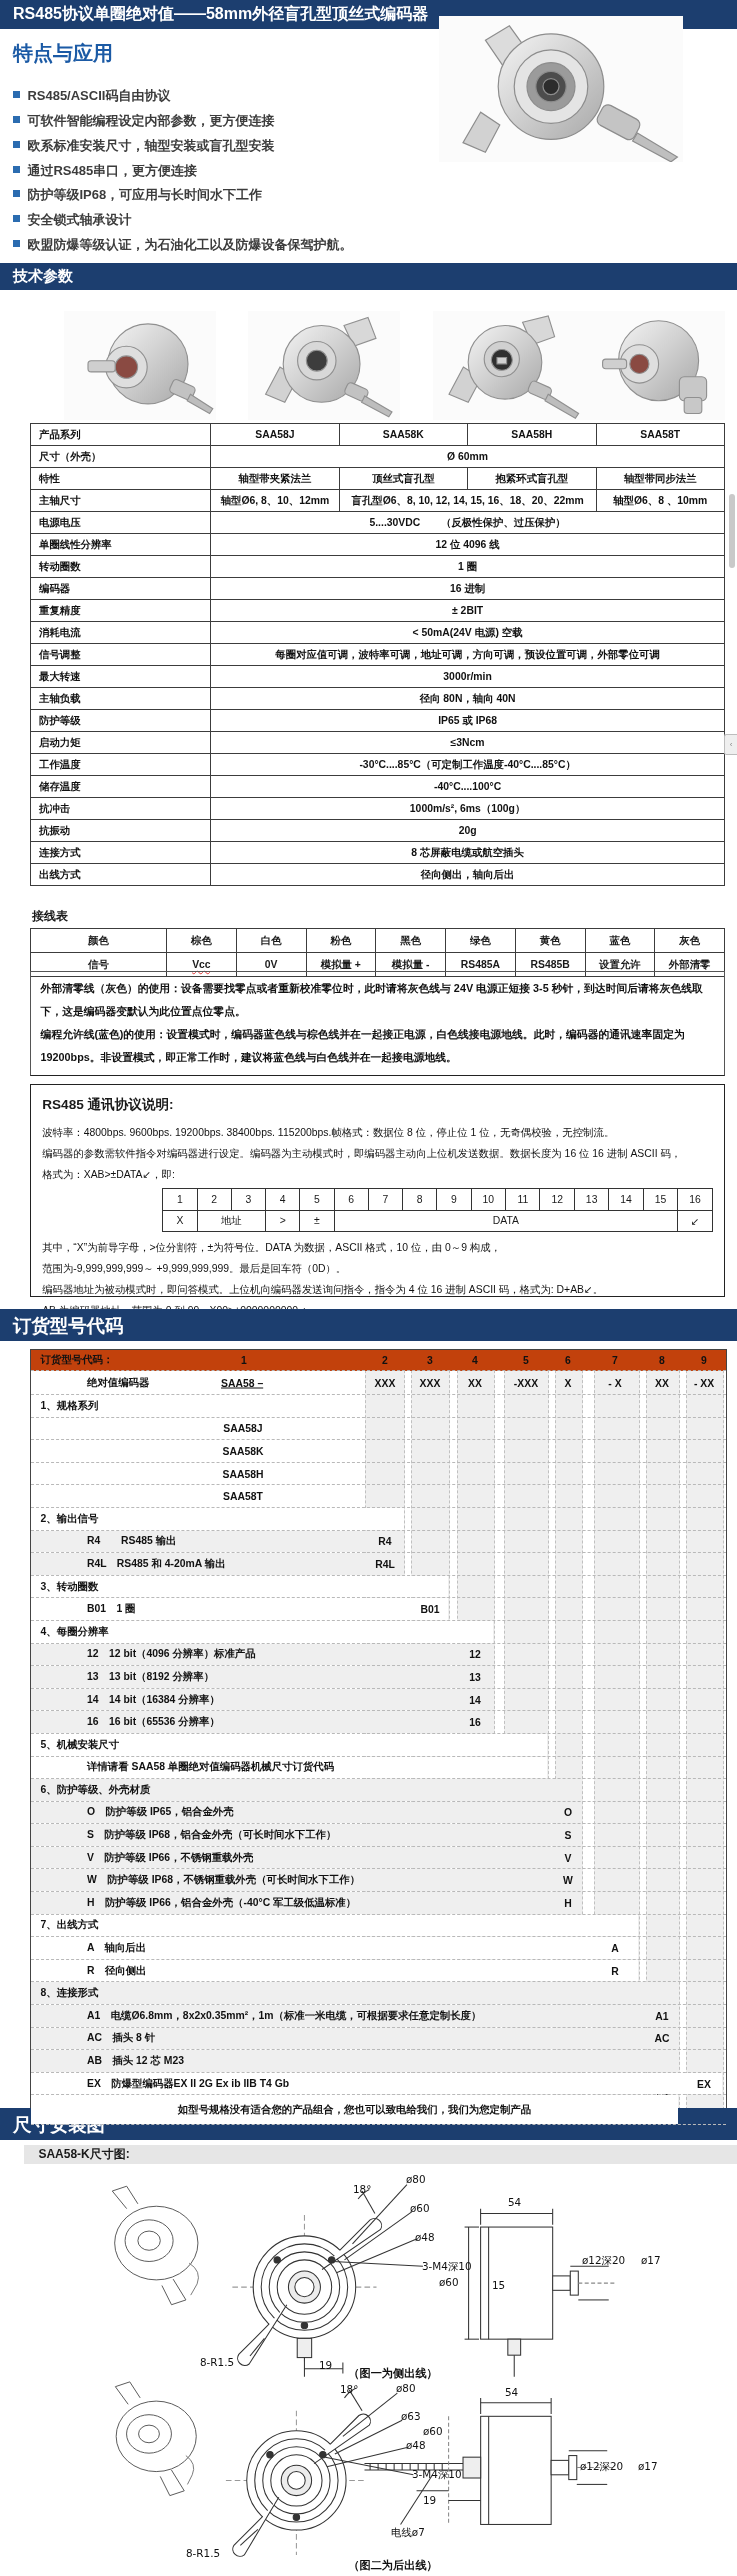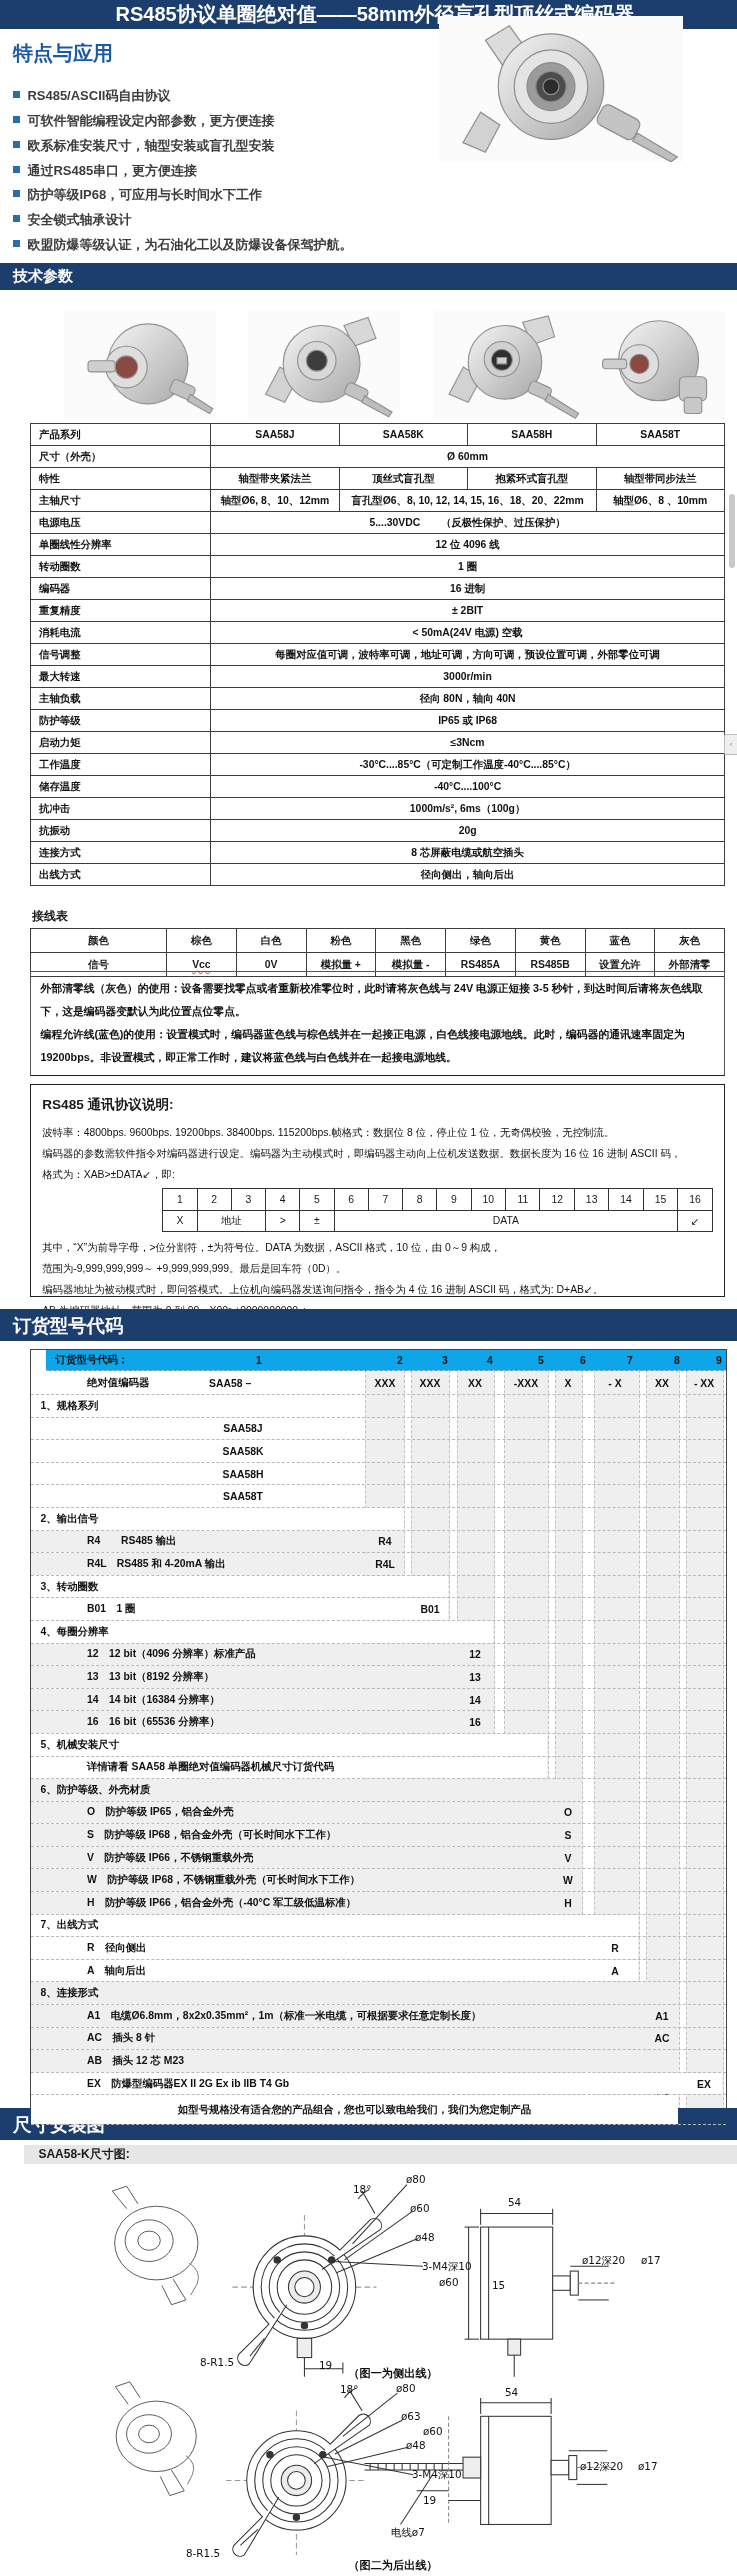--- a/index.html
+++ b/index.html
@@ -30,21 +30,21 @@
              border:1.6px solid #222;padding:8px 11.2px 0 11.2px;}
   .proto-box .title{font-size:13.6px;font-weight:bold;margin:3.2px 0 8px 0;}
   .proto-box p{margin:0;font-size:10.4px;color:#111;line-height:21px;}
   table.frame{border-collapse:collapse;margin:3.2px 0 4.8px 120px;}
   table.frame td{border:0.8px solid #333;width:32px;height:18.4px;text-align:center;font-size:10.4px;}
   
   .otable{position:absolute;left:30px;top:1349px;width:695px;border:1.6px solid #444;box-sizing:content-box;}
   .stripes{position:absolute;inset:0;z-index:0;}
   .stripes div{position:absolute;top:0;bottom:0;background:#efefef;border-left:0.8px dashed #c0c0c0;border-right:0.8px dashed #c0c0c0;}
   .orow{position:relative;height:21.6px;border-bottom:0.8px dashed #b9b9b9;z-index:1;}
-  .orow.hdr{height:20px;background:#0ea5e9;margin-left:15px;}
+  .orow.hdr{height:20px;background:#c2410c;}
   .orow.prod{height:23px;}
   .orow.note{height:29px;}
   .orow .mask{position:absolute;left:0;top:0;bottom:0;}
   .orow .mask.w{background:#fff;}
   .orow .mask.g{background:#efefef;}
   .orow span{position:absolute;top:50%;transform:translateY(-50%);font-size:10.4px;font-weight:bold;
              color:#111;white-space:nowrap;}
   .orow span.code{width:42px;text-align:center;}
   .orow span.ctr{left:51px;width:322px;text-align:center;}
   .orow span.ctrnote{text-align:center;}
@@ -57,21 +57,21 @@
   .photo-box{position:absolute;background:#fbfbfb;}
   .scroll-thumb{position:absolute;right:1.6px;width:6.4px;height:74px;background:#c9c9c9;border-radius:3.2px;}
   .side-widget{position:absolute;right:0;width:12px;height:19px;background:#efefef;border:0.8px solid #bdbdbd;
                border-right:none;border-radius:2.4px 0 0 2.4px;font-size:8px;color:#888;display:flex;align-items:center;justify-content:center;}
 </style>
 </head>
 <body>
 
 <div class="page">
 
-  <div class="bar" style="top:0;height:29px;font-size:20px;justify-content:center;">
+  <div class="bar" style="top:0;height:29px;font-size:16px;">
     <span>RS485协议单圈绝对值——58mm外径盲孔型顶丝式编码器</span>
   </div>
 
   <div class="blue-head" style="left:13px;top:40px;font-size:20px;">特点与应用</div>
   <div id="features-list" style="position:absolute;left:0;top:87px;">
       <div class="feat-item" style="top: 0px;"><span class="sq"></span>RS485/ASCII码自由协议</div>
       <div class="feat-item" style="top: 25px;"><span class="sq"></span>可软件智能编程设定内部参数，更方便连接</div>
       <div class="feat-item" style="top: 50px;"><span class="sq"></span>欧系标准安装尺寸，轴型安装或盲孔型安装</div>
       <div class="feat-item" style="top: 75px;"><span class="sq"></span>通过RS485串口，更方便连接</div>
       <div class="feat-item" style="top: 99px;"><span class="sq"></span>防护等级IP68，可应用与长时间水下工作</div>
@@ -356,21 +356,21 @@
         <span class="code" style="left: 423px;">4</span>
         <span class="code" style="left: 474px;">5</span>
         <span class="code" style="left: 516px;">6</span>
         <span class="code" style="left: 563px;">7</span>
         <span class="code" style="left: 610px;">8</span>
         <span class="code" style="left: 652px;">9</span>
       </div>
       <div class="orow prod">
         <div class="mask w" style="width: 322px;"></div>
         <span style="left: 56px;">绝对值编码器</span>
-        <span style="left: 178px;">SAA58  –</span>
+        <span style="left: 190px; text-decoration: underline;">SAA58  –</span>
         <span class="code" style="left: 333px;">XXX</span>
         <span class="code" style="left: 378px;">XXX</span>
         <span class="code" style="left: 423px;">XX</span>
         <span class="code" style="left: 474px;">-XXX</span>
         <span class="code" style="left: 516px;">X</span>
         <span class="code" style="left: 563px;">- X</span>
         <span class="code" style="left: 610px;">XX</span>
         <span class="code" style="left: 652px;">- XX</span>
       </div>
       <div class="orow sec">
@@ -476,27 +476,27 @@
         <div class="mask g" style="width: 551px;"></div>
         <span style="left: 56px;">H　防护等级 IP66，铝合金外壳（-40°C 军工级低温标准）</span>
         <span class="code" style="left: 516px;">H</span>
       </div>
       <div class="orow sec">
         <div class="mask w" style="width: 607px;"></div>
         <span style="left: 9.6px;">7、出线方式</span>
       </div>
       <div class="orow opt">
         <div class="mask w" style="width: 607px;"></div>
+        <span style="left: 56px;">A　轴向后出</span>
+        <span class="code" style="left: 563px;">A</span>
+      </div>
+      <div class="orow opt">
+        <div class="mask w" style="width: 607px;"></div>
         <span style="left: 56px;">R　径向侧出</span>
         <span class="code" style="left: 563px;">R</span>
-      </div>
-      <div class="orow opt">
-        <div class="mask w" style="width: 607px;"></div>
-        <span style="left: 56px;">A　轴向后出</span>
-        <span class="code" style="left: 563px;">A</span>
       </div>
       <div class="orow sec">
         <div class="mask g" style="width: 647px;"></div>
         <span style="left: 9.6px;">8、连接形式</span>
       </div>
       <div class="orow opt">
         <div class="mask g" style="width: 647px;"></div>
         <span style="left: 56px;">A1　电缆Ø6.8mm，8x2x0.35mm²，1m（标准一米电缆，可根据要求任意定制长度）</span>
         <span class="code" style="left: 610px;">A1</span>
       </div>

